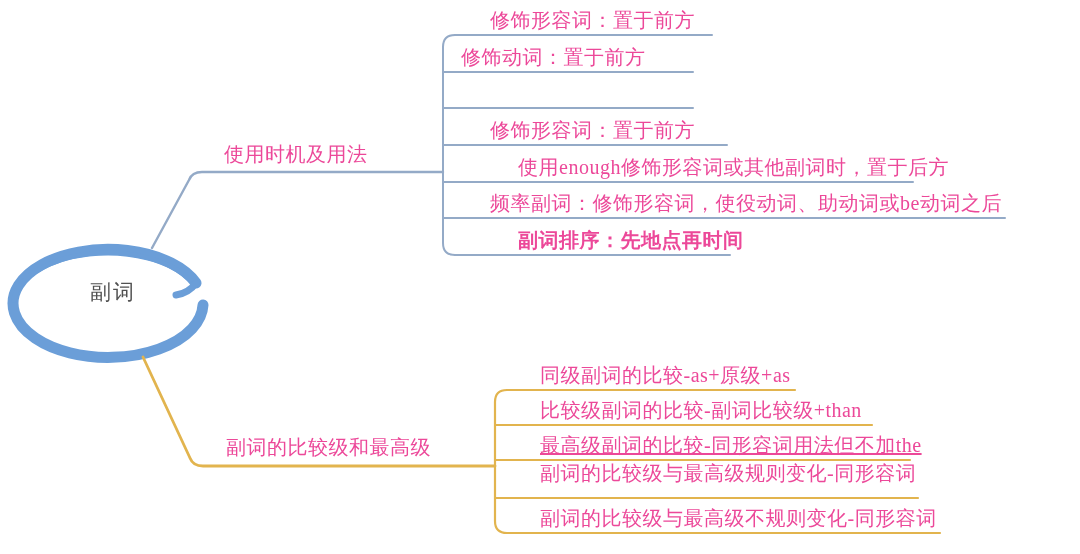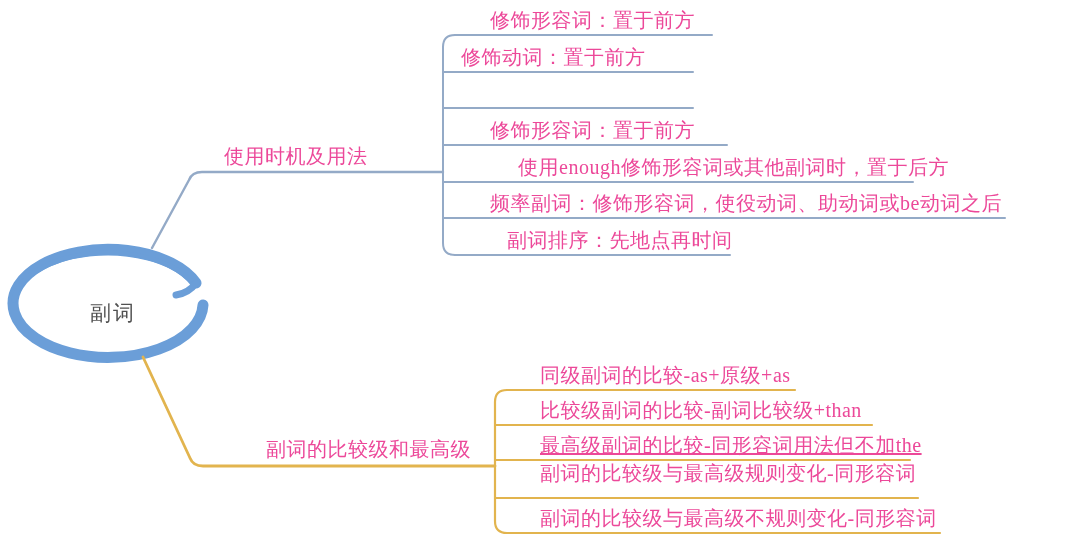--- a/index.html
+++ b/index.html
@@ -20,45 +20,45 @@
   .node {
     position: absolute;
     font-size: 20px;
     line-height: 24px;
     color: #ec4899;
     white-space: nowrap;
     letter-spacing: 0.5px;
   }
   .root-label {
     position: absolute;
-    left: 60px; top: 301px;
+    left: 60px; top: 280px;
     width: 106px;
     text-align: center;
     font-size: 21px;
     line-height: 24px;
     color: #515151;
     letter-spacing: 2px;
   }
-  .branch-label { font-size: 20px; }
+  .branch-label { font-size: 20px; font-family: Liberation Mono, monospace; }
   
   .t1 { left: 490px; top: 8px; }
   .t2 { left: 461px; top: 45px; }
   .t3 { left: 490px; top: 81px; }
   .t4 { left: 490px; top: 118px; }
   .t5 { left: 518px; top: 155px; }
   .t6 { left: 490px; top: 191px; }
-  .t7 { left: 507px; top: 228px; }
+  .t7 { left: 518px; top: 228px; font-weight: bold; }
   .b1lab { left: 224px; top: 144px; }
   
   .c1 { left: 540px; top: 363px; }
   .c2 { left: 540px; top: 398px; }
   .c3 { left: 540px; top: 433px; text-decoration: underline; }
   .c4 { left: 540px; top: 461px; }
   .c5 { left: 540px; top: 506px; text-align: right; }
-  .b2lab { left: 226px; top: 437px; margin-left: 40px; }
+  .b2lab { left: 226px; top: 437px; }
 </style>
 </head>
 <body>
 
 <div class="canvas">
 
   <svg class="lines" viewBox="0 0 1080 554" fill="none" stroke-linecap="round" stroke-linejoin="round">
 
     <g>
       <path d="M 203 305 A 95 54 0 1 1 196 283" stroke="#6b9ed8" stroke-width="11"></path>

